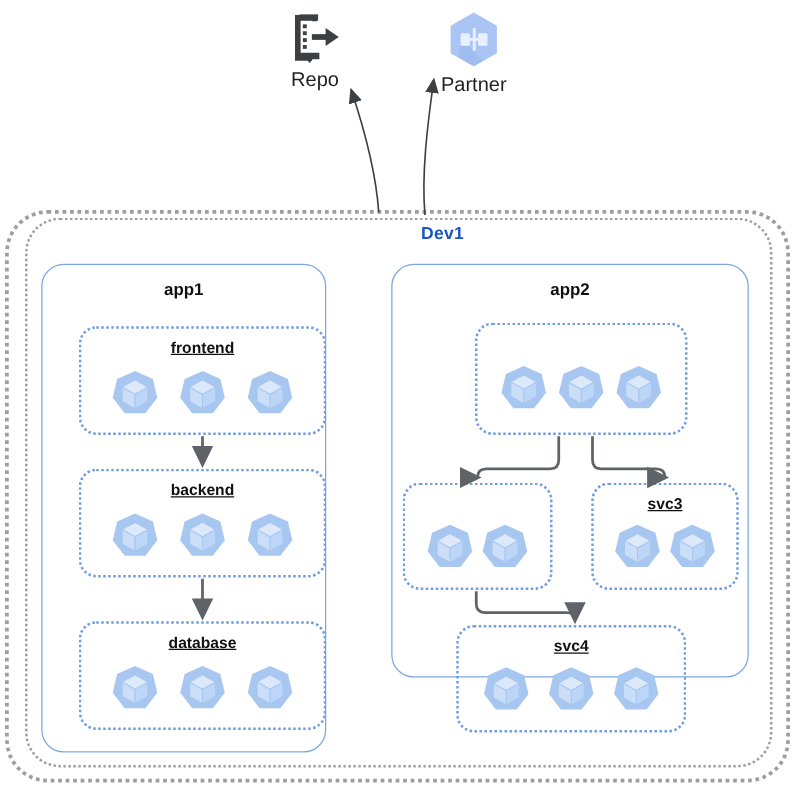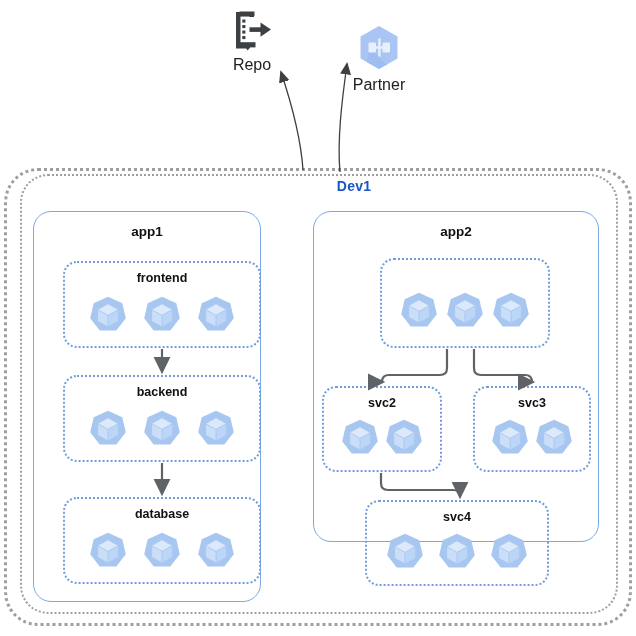--- a/index.html
+++ b/index.html
@@ -99,20 +99,21 @@
   }
   .svc-title {
     position: absolute;
     top: 8px;
     left: 0;
     width: 100%;
     text-align: center;
     font-size: 12.5px;
     font-weight: bold;
     color: #101010;
+    text-decoration: underline;
   }
   .pod-row {
     position: absolute;
     left: 0;
     width: 100%;
     display: flex;
     justify-content: center;
     align-items: center;
     gap: 14px;
   }
@@ -148,21 +149,21 @@
         <rect x="12.3" y="17" width="3.1" height="3.1"></rect>
         <rect x="12.3" y="22.5" width="3.1" height="3.1"></rect>
         <rect x="12.3" y="28" width="3.1" height="3.1"></rect>
         <rect x="19.5" y="19.3" width="13.5" height="4.6"></rect>
         <path d="M30.5 14.4 L41 21.6 L30.5 28.8 z"></path>
       </g>
     </svg>
     <div class="ext-label">Repo</div>
   </div>
 
-  <div class="ext-node" style="left:324px; top:24px;text-align:right;">
+  <div class="ext-node" style="left:324px; top:8px;text-align:right;">
     <svg width="46" height="48" viewBox="0 0 46 48">
       <defs>
         <clipPath id="hexclip">
           <path d="M23 2 L41.5 12.5 L41.5 34.5 L23 45 L4.5 34.5 L4.5 12.5 z"></path>
         </clipPath>
       </defs>
       <path d="M23 2 L41.5 12.5 L41.5 34.5 L23 45 L4.5 34.5 L4.5 12.5 z" fill="#aac5f4"></path>
       <g clip-path="url(#hexclip)">
         <path d="M14 24 L30 40 L46 40 L46 48 L8 48 z" fill="#9bb9ef" opacity="0.75"></path>
       </g>
@@ -241,21 +242,20 @@
       <svg class="pod" viewBox="0 0 40 40">
           <use href="#podshape"></use>
         </svg>
       <svg class="pod" viewBox="0 0 40 40">
           <use href="#podshape"></use>
         </svg>
     </div>
   </div>
 
   <div class="svc-box" style="left:322px; top:386px; width:120px; height:86px;">
-    <div class="svc-title">svc2</div>
     <div class="pod-row" style="top:30px; gap:4px;">
       <svg class="pod" viewBox="0 0 40 40">
           <use href="#podshape"></use>
         </svg>
       <svg class="pod" viewBox="0 0 40 40">
           <use href="#podshape"></use>
         </svg>
     </div>
   </div>
 

